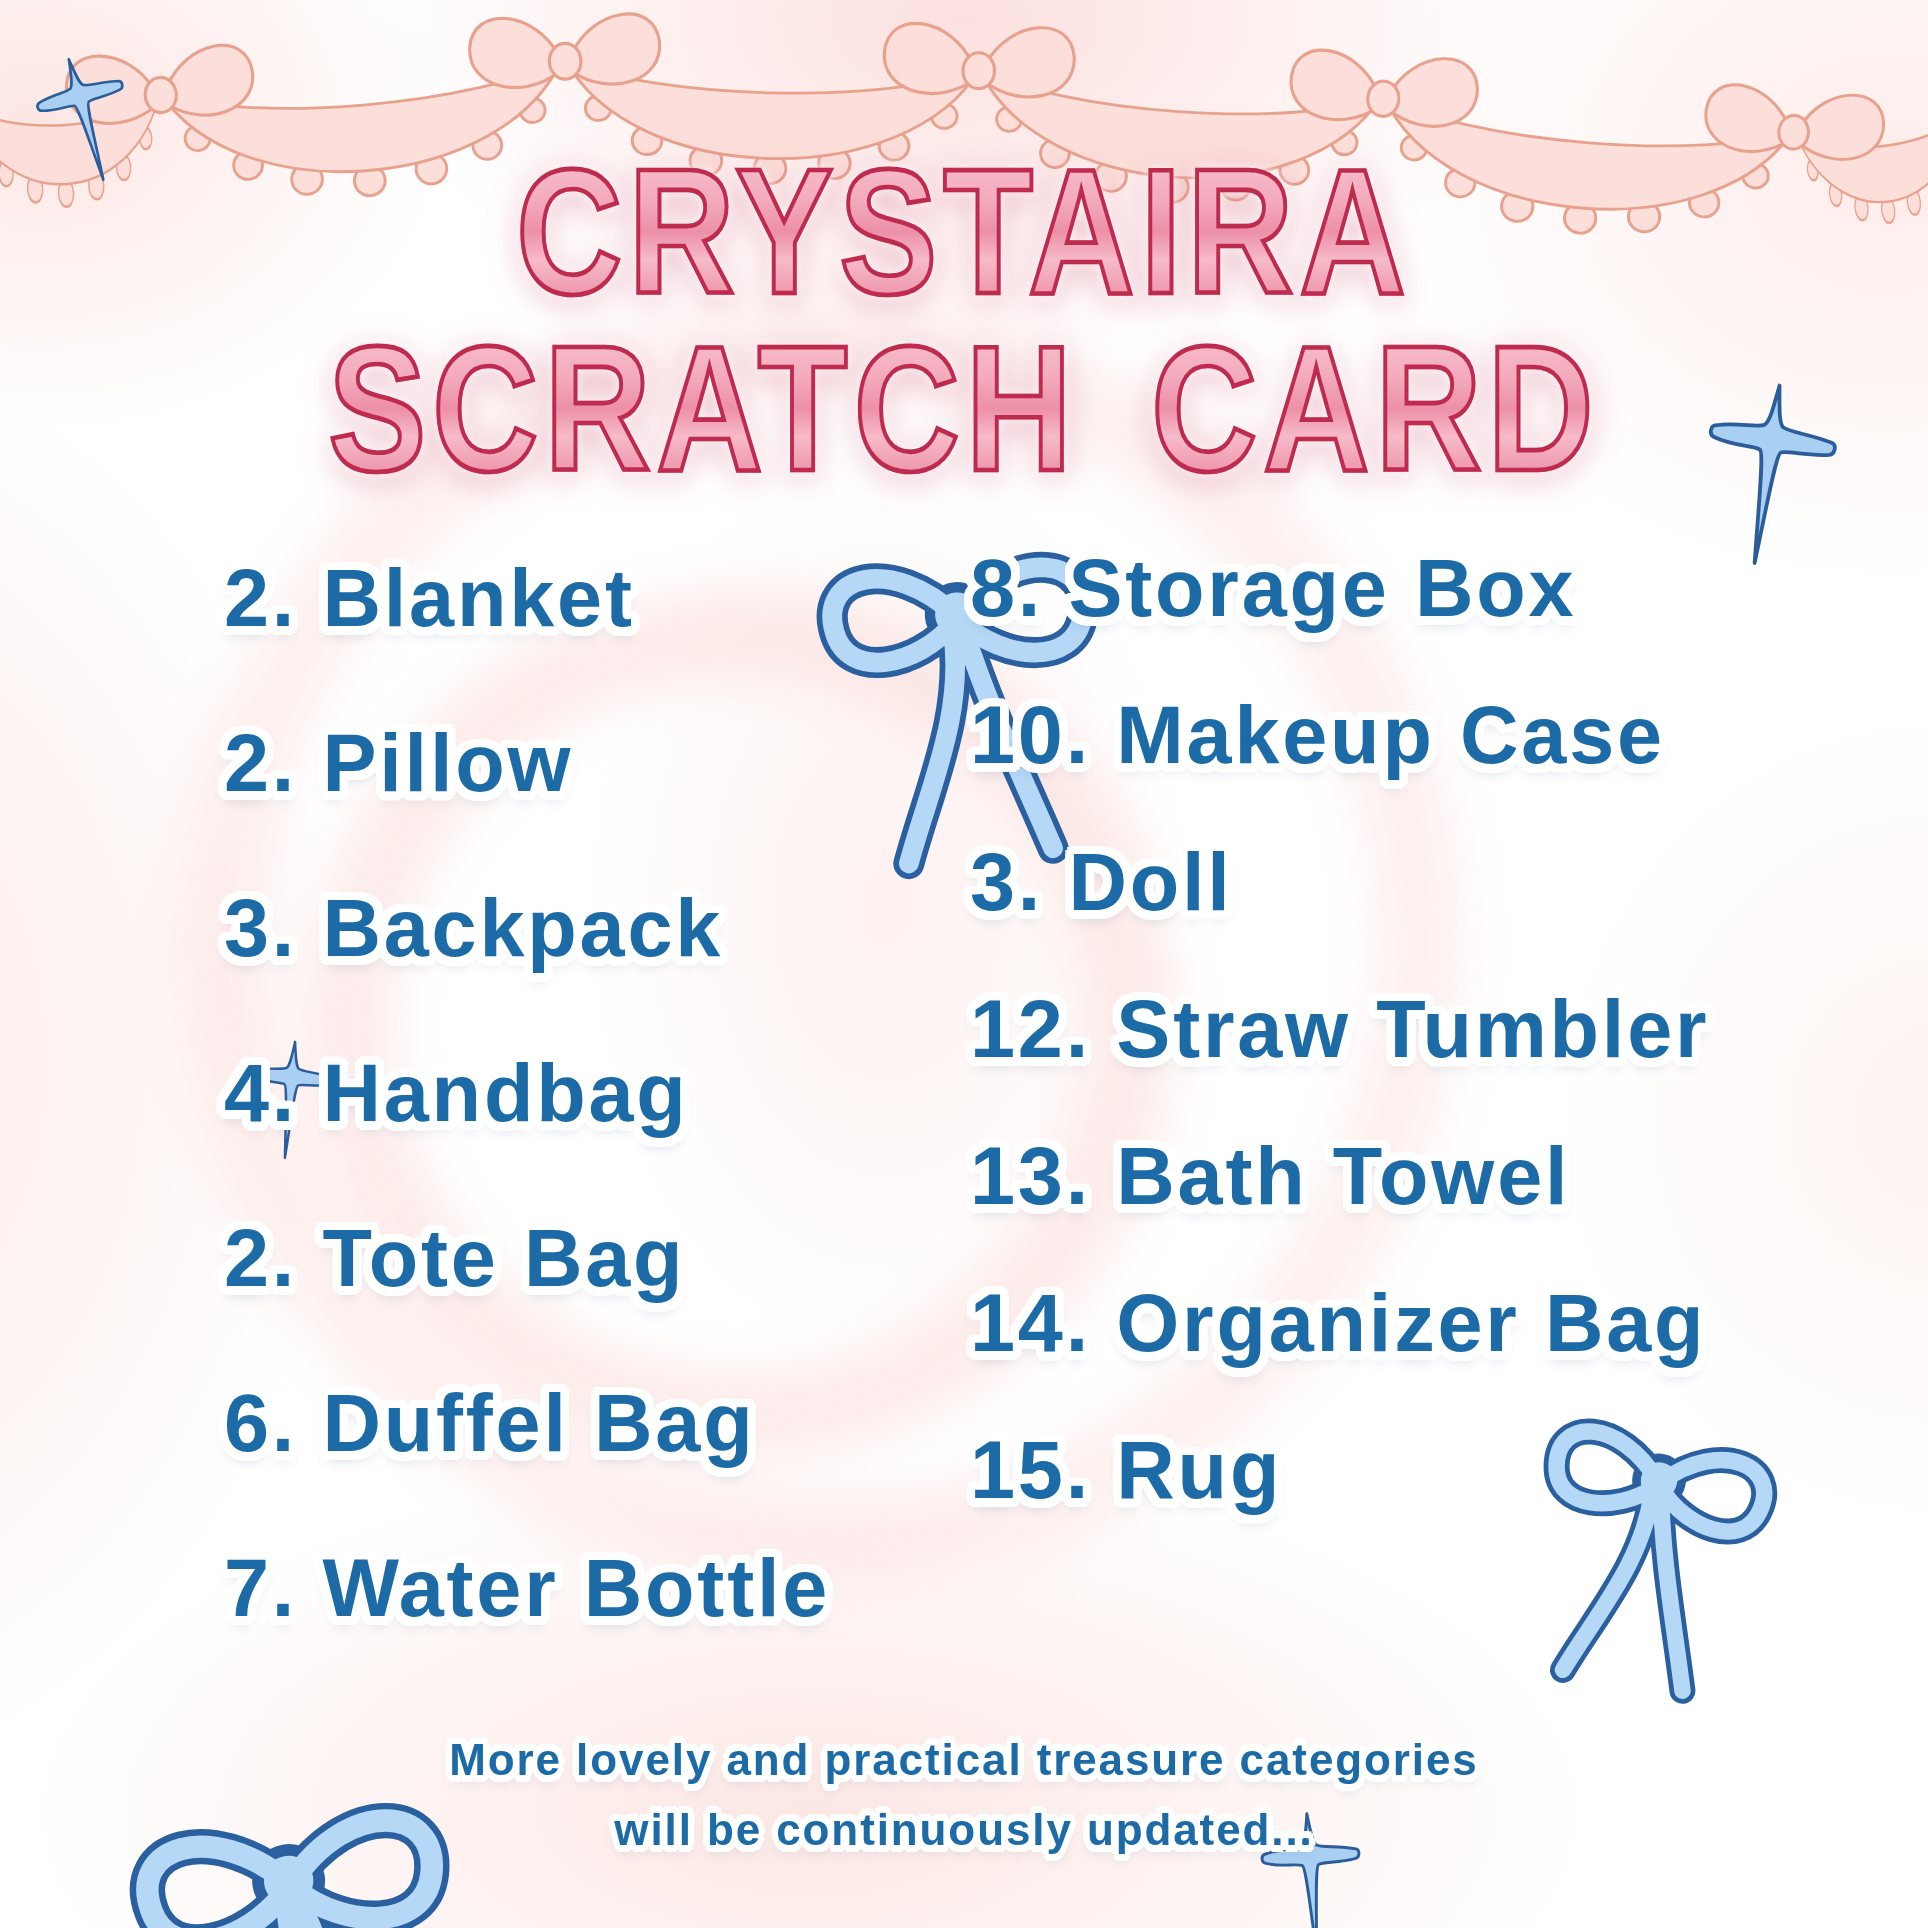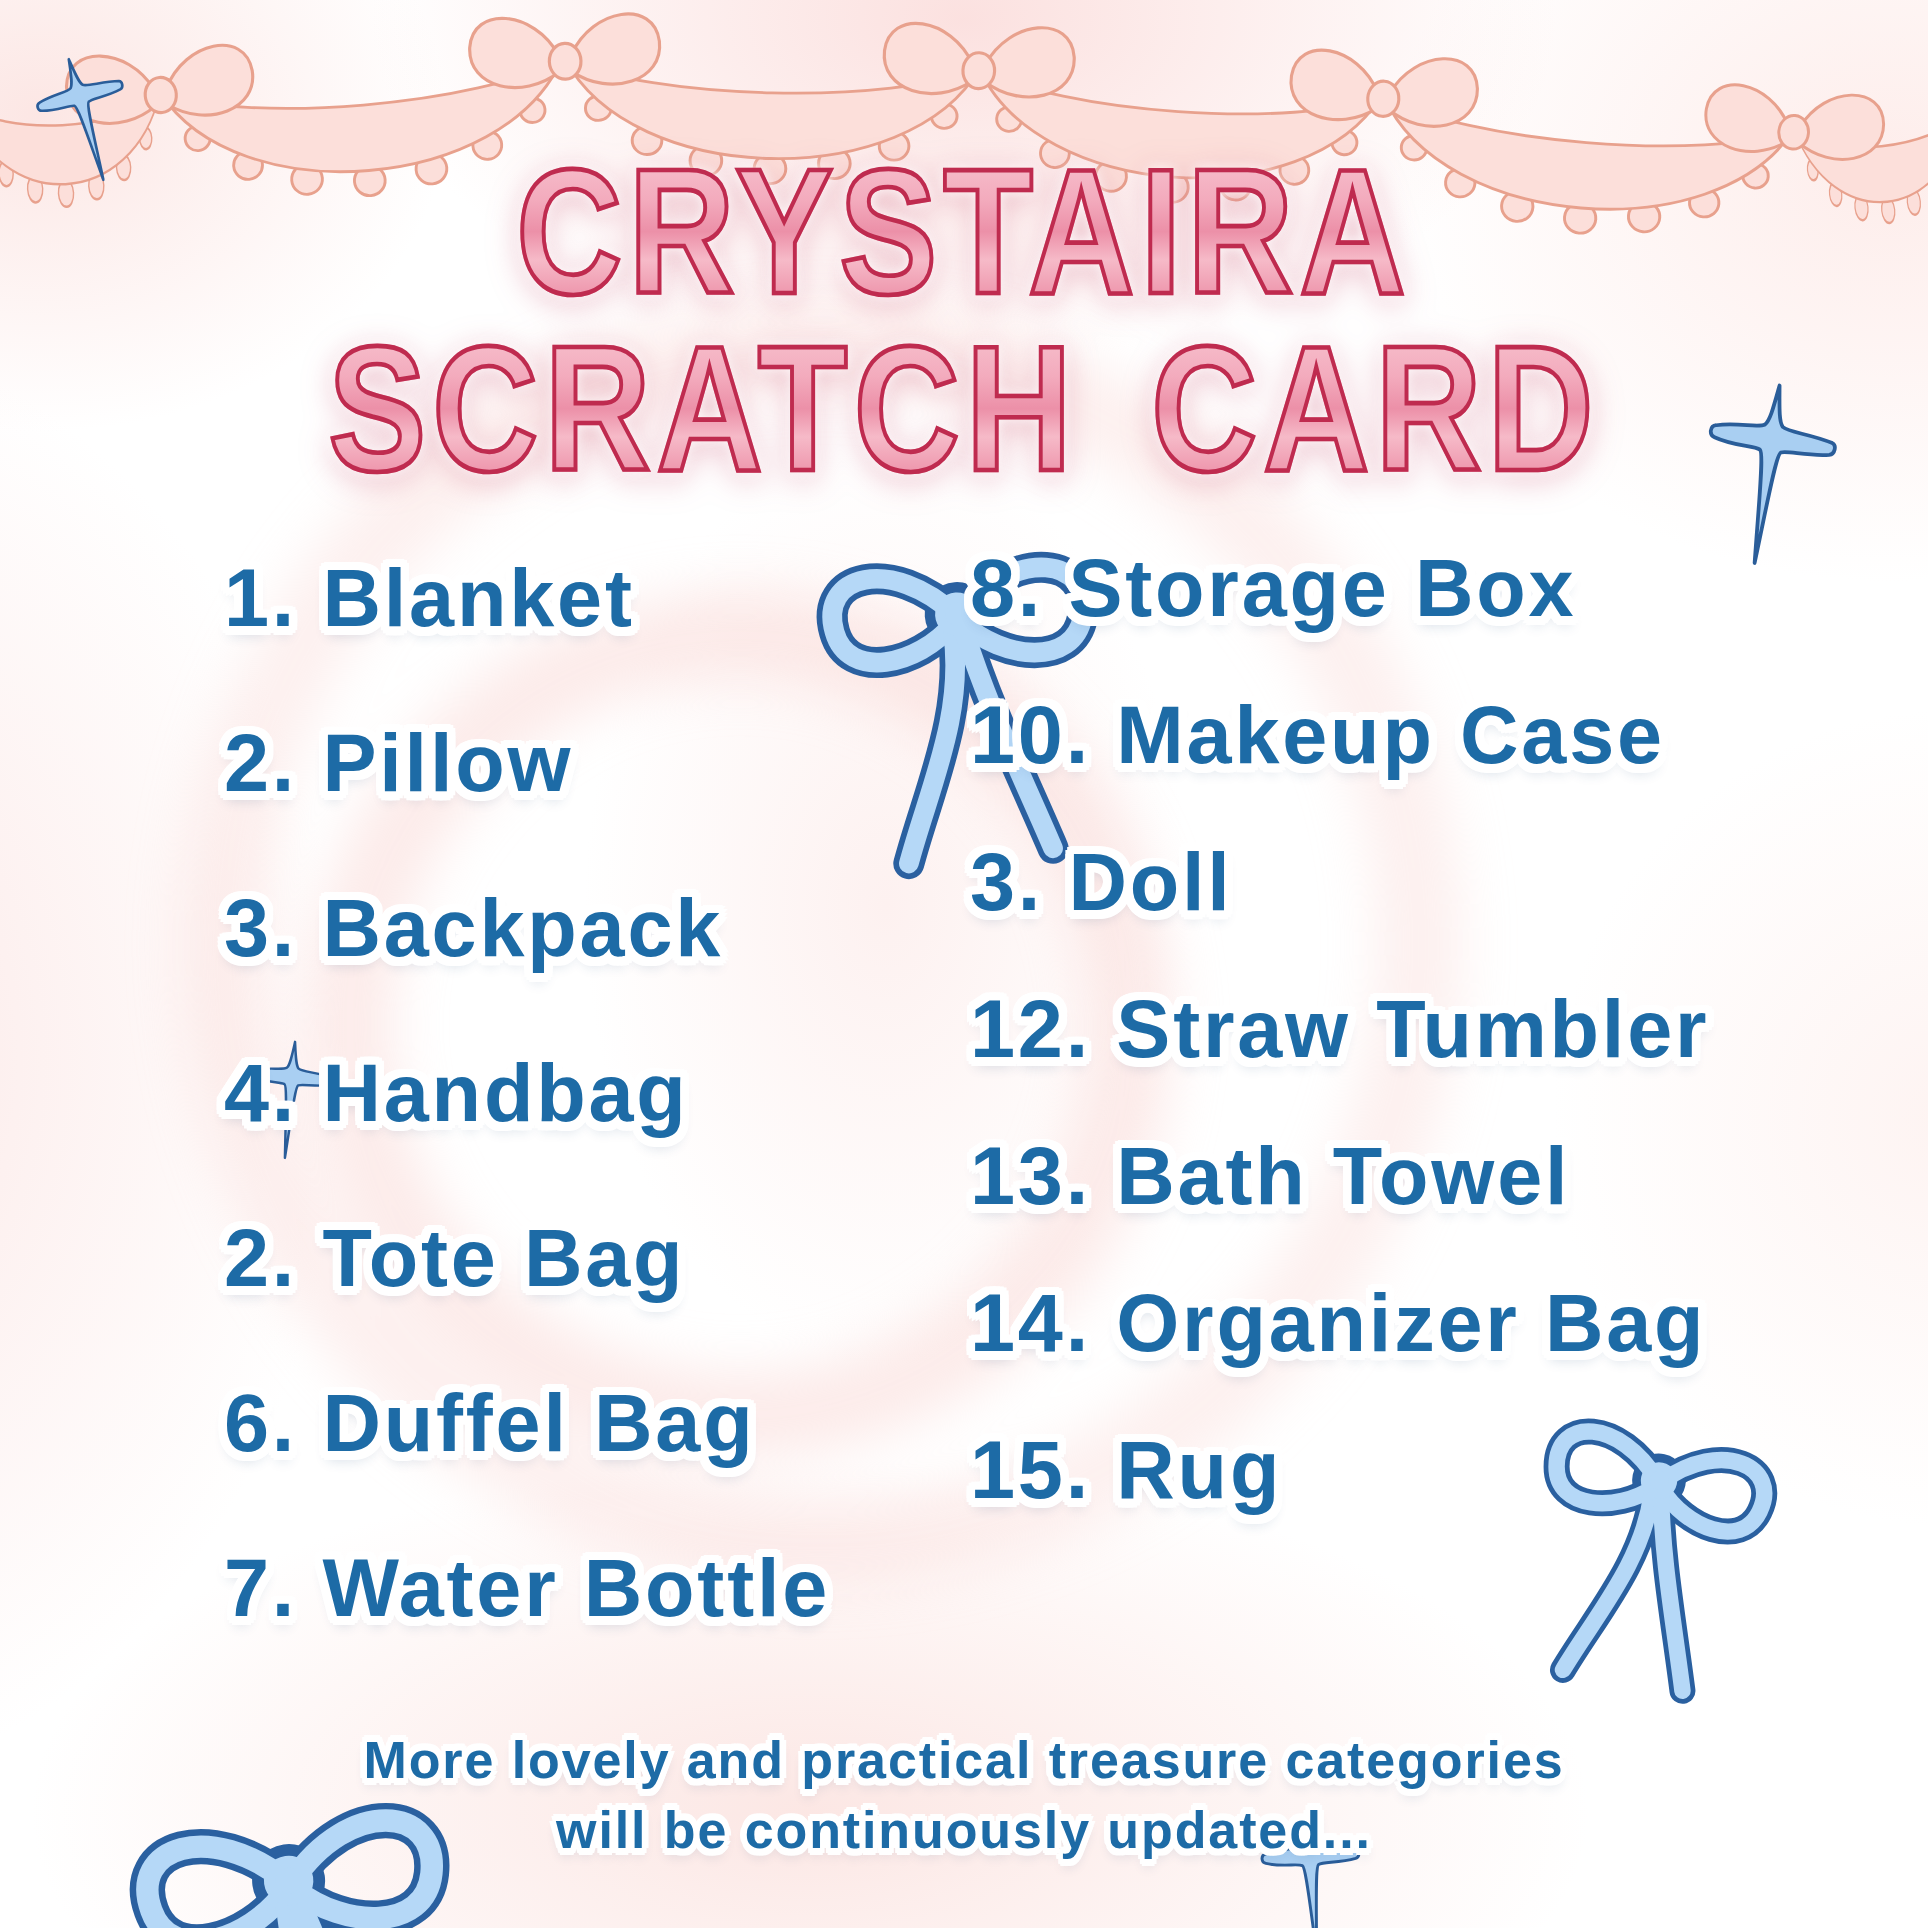--- a/index.html
+++ b/index.html
@@ -52,21 +52,21 @@
     font-weight:bold;font-size:81px;line-height:94px;letter-spacing:2.8px;color:#1d6ba6;white-space:nowrap;
     text-shadow:
       0 -8.5px 0 #fff,0 8.5px 0 #fff,-8.5px 0 0 #fff,8.5px 0 0 #fff,
       -6.6px -6.6px 0 #fff,6.6px -6.6px 0 #fff,-6.6px 6.6px 0 #fff,6.6px 6.6px 0 #fff,
       -3.8px -8.5px 0 #fff,3.8px -8.5px 0 #fff,-3.8px 8.5px 0 #fff,3.8px 8.5px 0 #fff,
       -8.5px -3.8px 0 #fff,8.5px -3.8px 0 #fff,-8.5px 3.8px 0 #fff,8.5px 3.8px 0 #fff,
       0 9.4px 13px rgba(25,70,120,.20);
   }
   .footer{position:absolute;left:0;top:1725px;width:1928px;text-align:center;z-index:4;}
   .footer-line{
-    font-weight:bold;font-size:52px;line-height:70px;letter-spacing:1.9px;color:#1d6ba6;
+    font-weight:bold;font-size:44px;line-height:70px;letter-spacing:1.9px;color:#1d6ba6;
     text-shadow:
       0 -6.6px 0 #fff,0 6.6px 0 #fff,-6.6px 0 0 #fff,6.6px 0 0 #fff,
       -4.7px -4.7px 0 #fff,4.7px -4.7px 0 #fff,-4.7px 4.7px 0 #fff,4.7px 4.7px 0 #fff,
       -2.8px -6.6px 0 #fff,2.8px -6.6px 0 #fff,-2.8px 6.6px 0 #fff,2.8px 6.6px 0 #fff,
       0 7.5px 11.3px rgba(25,70,120,.18);
   }
 </style>
 </head>
 <body>
 
@@ -158,21 +158,21 @@
         <use href="#bluebow"></use>
       </g>
   </svg>
 
   <header class="title">
     <div class="bubble">CRYSTAIRA</div>
     <div class="bubble">SCRATCH CARD</div>
   </header>
 
   <ul class="prize-col col-left">
-    <li class="prize-item">1. Blanket</li>
+    <li class="prize-item">2. Blanket</li>
     <li class="prize-item">2. Pillow</li>
     <li class="prize-item">3. Backpack</li>
     <li class="prize-item">4. Handbag</li>
     <li class="prize-item">2. Tote Bag</li>
     <li class="prize-item">6. Duffel Bag</li>
     <li class="prize-item">7. Water Bottle</li>
   </ul>
 
   <ul class="prize-col col-right">
     <li class="prize-item">8. Storage Box</li>

